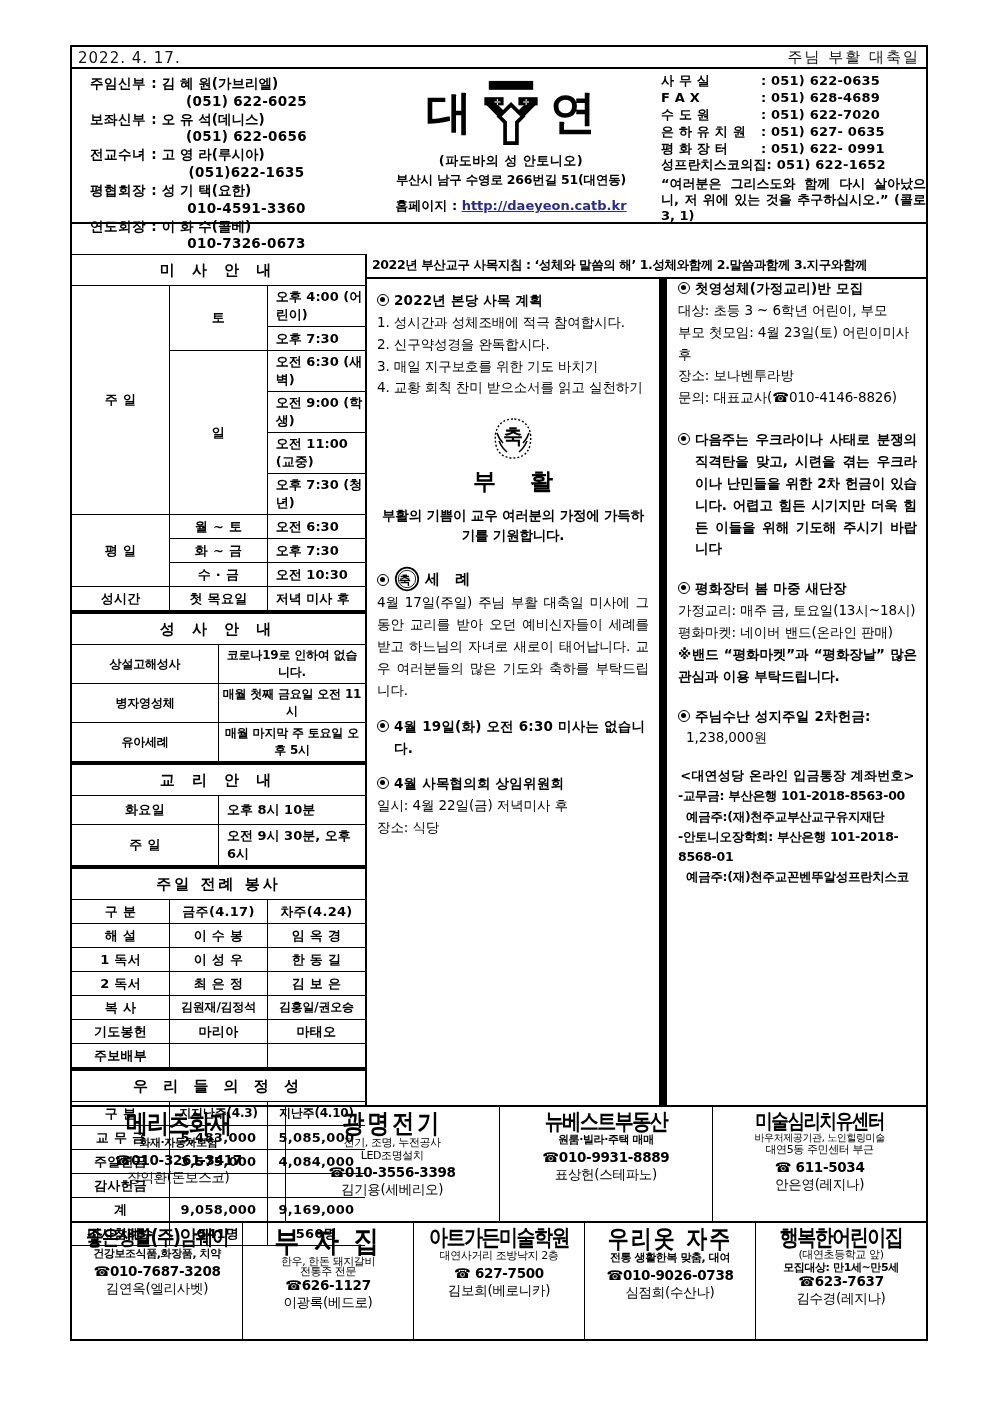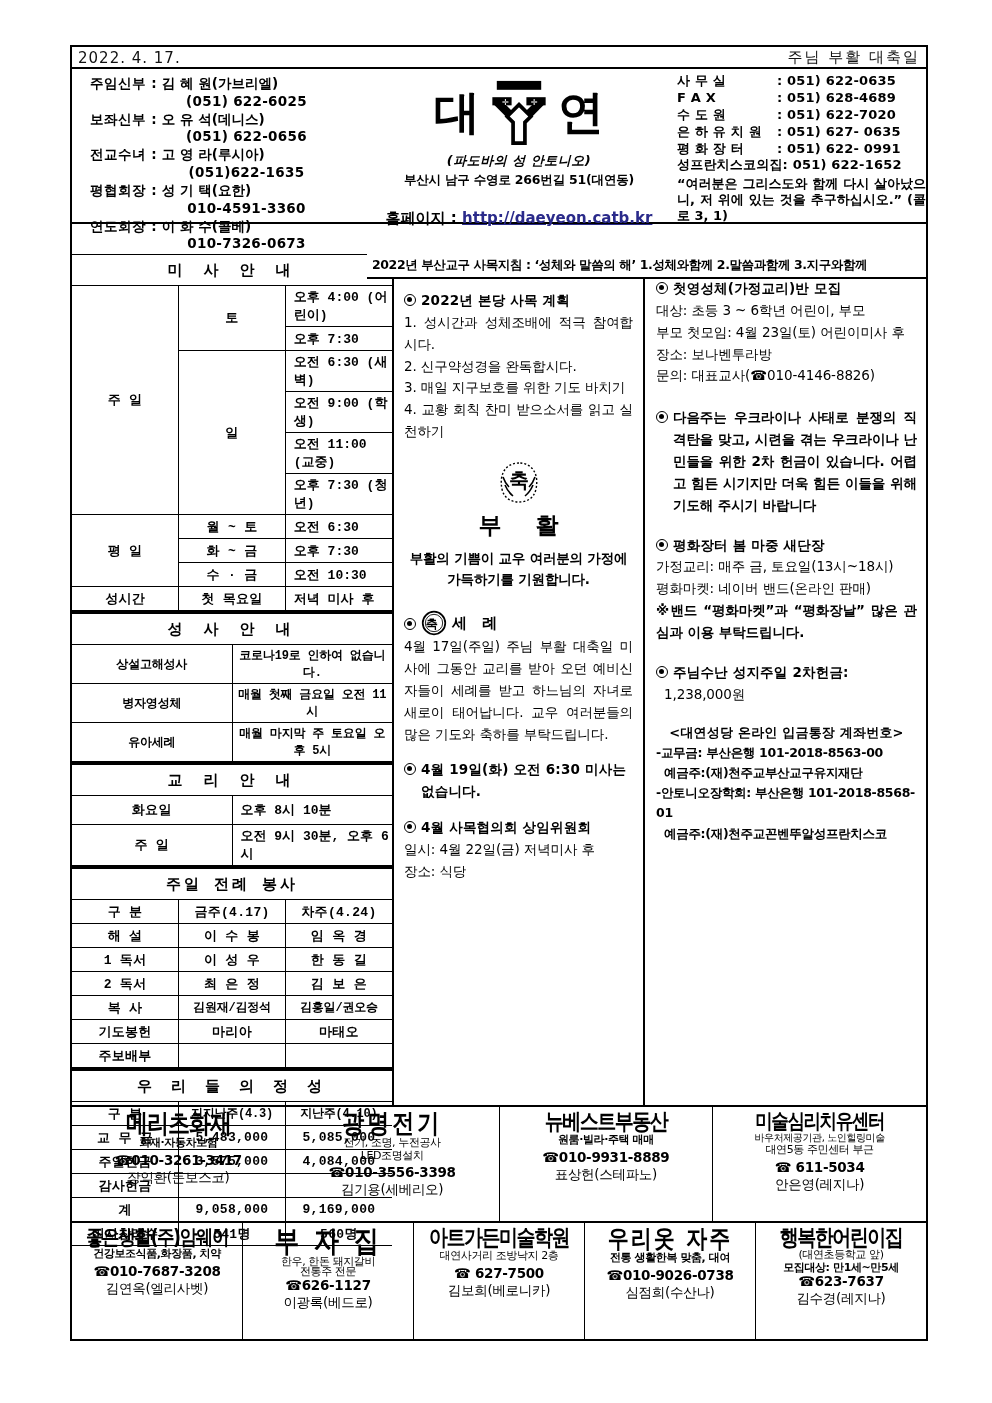--- a/index.html
+++ b/index.html
@@ -47,21 +47,20 @@
     color: #111;
   }
 
   
   .header {
     position: absolute;
     left: 0; top: 22px; right: 0;
     height: 155px;
     border-bottom: 2px solid #000;
     display: flex;
-    gap: 8px;
   }
   .hdr-left {
     width: 295px;
     padding: 6px 4px 0 18px;
     font-size: 13.5px;
     line-height: 1.32;
     font-weight: bold;
   }
   .hdr-left .row { white-space: nowrap; text-align: left; }
   .hdr-left .lbl { display: inline-block; letter-spacing: .5px; }
@@ -81,27 +80,27 @@
     gap: 2px;
   }
   .logo-ch {
     font-size: 46px;
     font-weight: bold;
     line-height: 1;
     font-family: "DejaVu Sans", "Liberation Sans", sans-serif;
   }
   .logo-cross { width: 74px; height: 74px; }
   .hdr-mid .parish-alias {
-    font-size: 13px; font-weight: bold; letter-spacing: .5px; margin-top: 1px; font-style: italic;
+    font-size: 13px; font-weight: bold; letter-spacing: .5px; margin-top: 1px;
   }
   .hdr-mid .addr {
     font-size: 12.5px; font-weight: bold; letter-spacing: -0.2px; margin-top: 2px;
   }
   .hdr-mid .home {
-    font-size: 15px; font-weight: bold; margin-top: 20px;
+    font-size: 13px; font-weight: bold; margin-top: 8px;
   }
   .hdr-mid .home .url {
     text-decoration: underline; color: #2a2a8a;
   }
 
   .hdr-right {
     flex: 1;
     padding: 4px 0 0 6px;
     font-size: 13px;
     font-weight: bold;
@@ -113,27 +112,26 @@
   .hdr-right .quote { margin-top: 2px; line-height: 1.22; text-align: justify; }
 
   
   .body-area {
     position: absolute;
     left: 0; top: 207px; right: 0;
     bottom: 234px;
     display: flex;
   }
   .col-left {
-    width: 322px;
+    width: 295px;
     border-right: 2px solid #000;
-    font-family: Liberation Mono, monospace;
   }
   .col-mid {
-    width: 251px;
-    border-right: 2px solid #000000;
+    width: 300px;
+    border-right: 8px solid #000000;
     position: relative;
   }
   .col-right {
     flex: 1;
     position: relative;
   }
 
   
   .banner {
     position: absolute;

